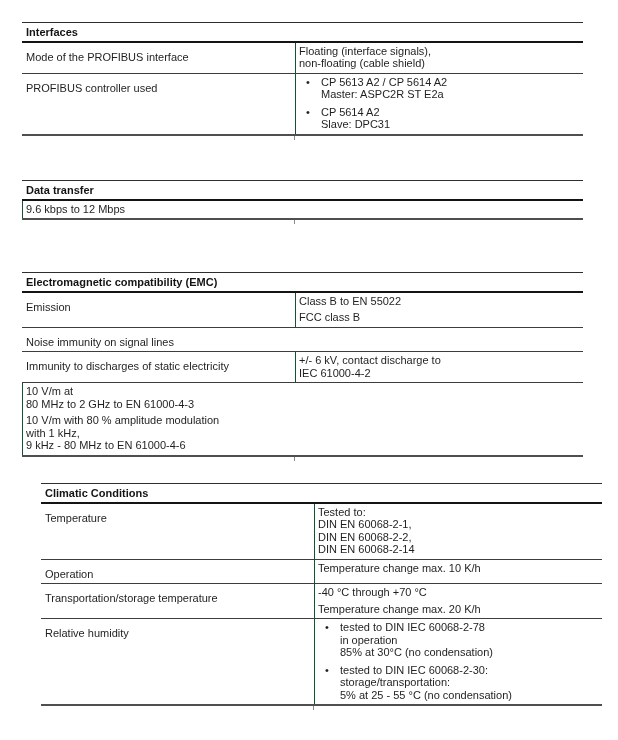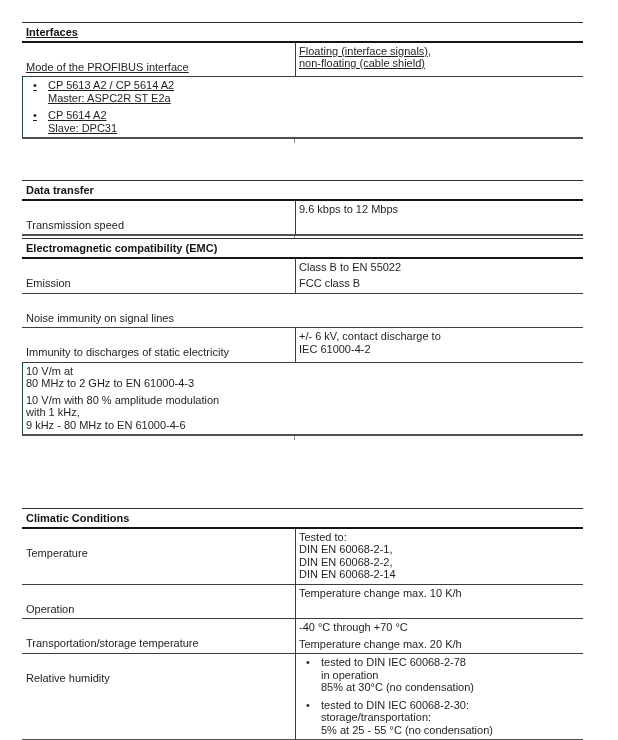--- a/index.html
+++ b/index.html
@@ -24,24 +24,24 @@
   }
   .spec-table {
     position: absolute;
     left: 0;
     width: 561px;
     box-sizing: border-box;
     border-top: 1px solid #2e2e2e;
     border-bottom: 2px solid #4f4f4f;
     background: #ffffff;
   }
-  .spec-table.s0 { top: 0px; text-decoration: underline; }
+  .spec-table.s0 { top: 0px; }
   .spec-table.s1 { top: 158px; }
-  .spec-table.s2 { top: 216px; }
-  .spec-table.s3 { top: 486px; }
+  .spec-table.s2 { top: 250px; }
+  .spec-table.s3 { top: 461px; margin-left: 19px; }
   
   .spec-table::after {
     content: "";
     position: absolute;
     left: 272px;
     bottom: -6px;
     width: 1px;
     height: 4px;
     background: #8a8a8a;
   }
@@ -49,21 +49,21 @@
     font-weight: bold;
     color: #141414;
     padding: 3px 4px 2px 4px;
     border-bottom: 2px solid #141414;
   }
   .spec-row { display: flex; align-items: stretch; }
   .spec-row + .spec-row { border-top: 1px solid #3d3d3d; }
   .row-label {
     width: 273px;
     box-sizing: border-box;
-    padding: 18px 8px 3px 4px;
+    padding: 8px 8px 3px 4px;
     flex: none;
   }
   .row-value {
     flex: 1;
     box-sizing: border-box;
     padding: 2px 4px 3px 3px;
     border-left: 1px solid #14532d;
   }
   .row-value > * + * { margin-top: 4px; }
   .row-value > .bullet-item + .bullet-item { margin-top: 5px; }
@@ -85,38 +85,38 @@
       <div class="spec-table s0">
         <div class="table-header">Interfaces</div>
         <div class="spec-row">
           <div class="row-label">Mode of the PROFIBUS interface</div>
           <div class="row-value">
             <div class="value-paragraph">Floating (interface signals),
 non-floating (cable shield)</div>
           </div>
         </div>
         <div class="spec-row">
+          <div class="row-label">PROFIBUS controller used</div>
           <div class="row-value">
             <div class="bullet-item">
               <div class="bullet-dot">•</div>
               <div class="bullet-text">CP 5613 A2 / CP 5614 A2
 Master: ASPC2R ST E2a</div>
             </div>
             <div class="bullet-item">
               <div class="bullet-dot">•</div>
               <div class="bullet-text">CP 5614 A2
 Slave: DPC31</div>
             </div>
           </div>
         </div>
       </div>
       <div class="spec-table s1">
         <div class="table-header">Data transfer</div>
         <div class="spec-row">
-          <div class="row-label">Transmission speed</div>
           <div class="row-value">
             <div class="value-paragraph">9.6 kbps to 12 Mbps</div>
           </div>
         </div>
       </div>
       <div class="spec-table s2">
         <div class="table-header">Electromagnetic compatibility (EMC)</div>
         <div class="spec-row">
           <div class="row-label">Emission</div>
           <div class="row-value">

